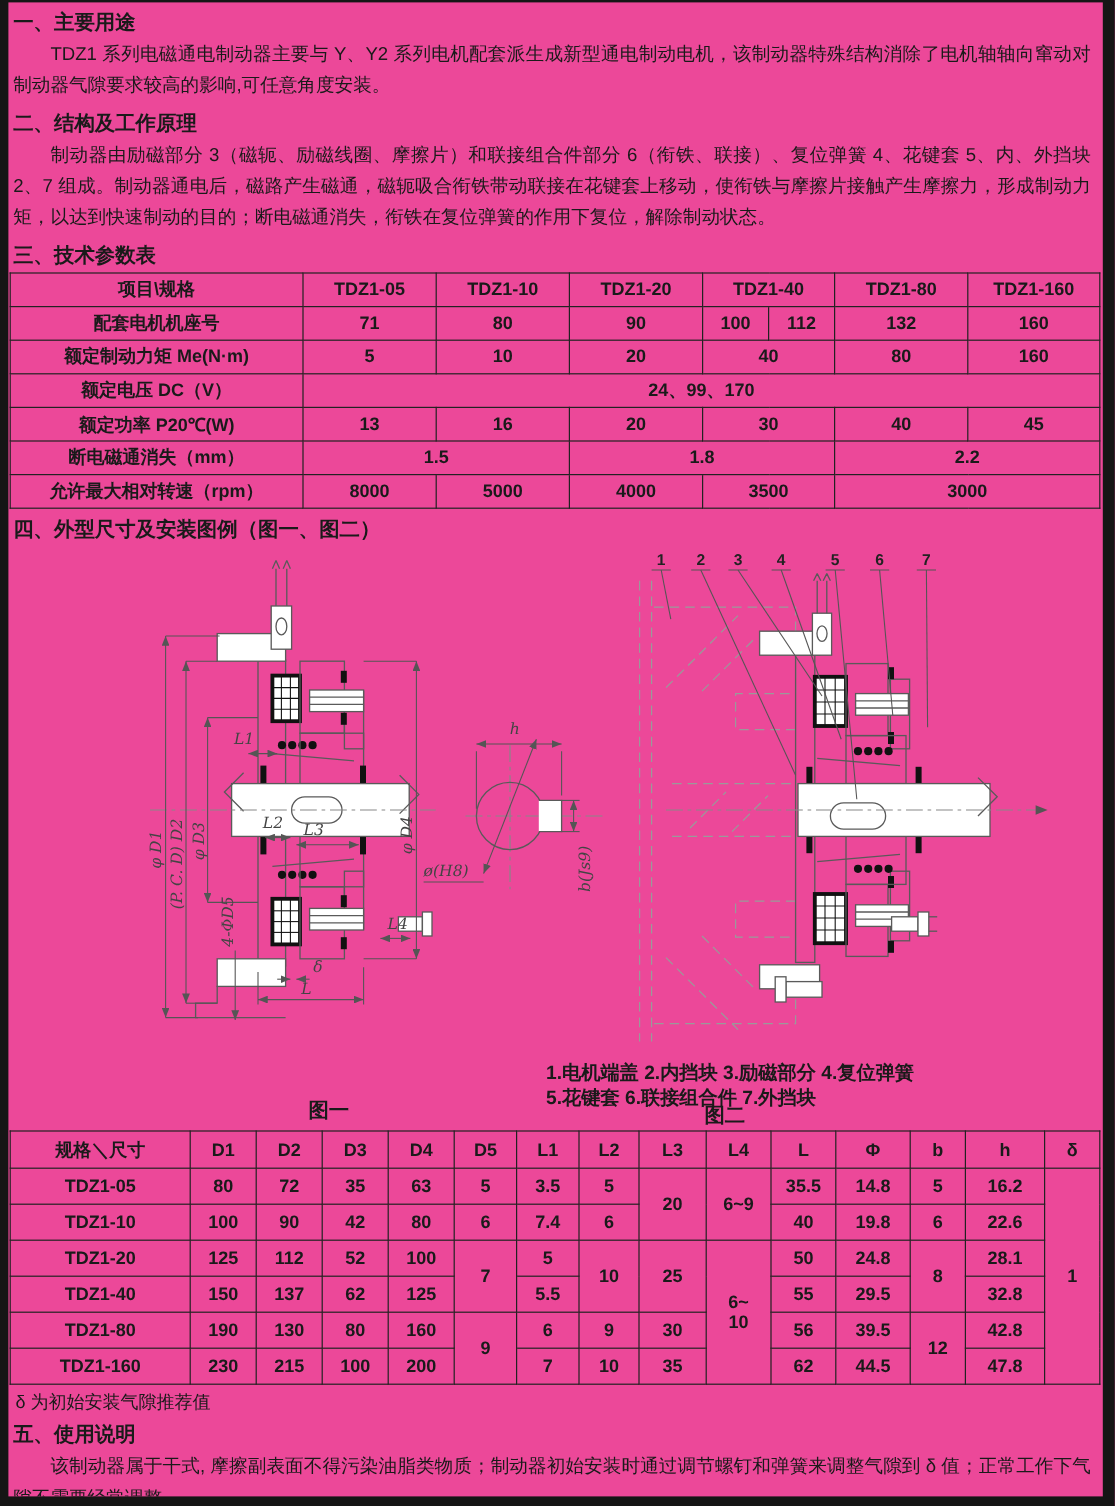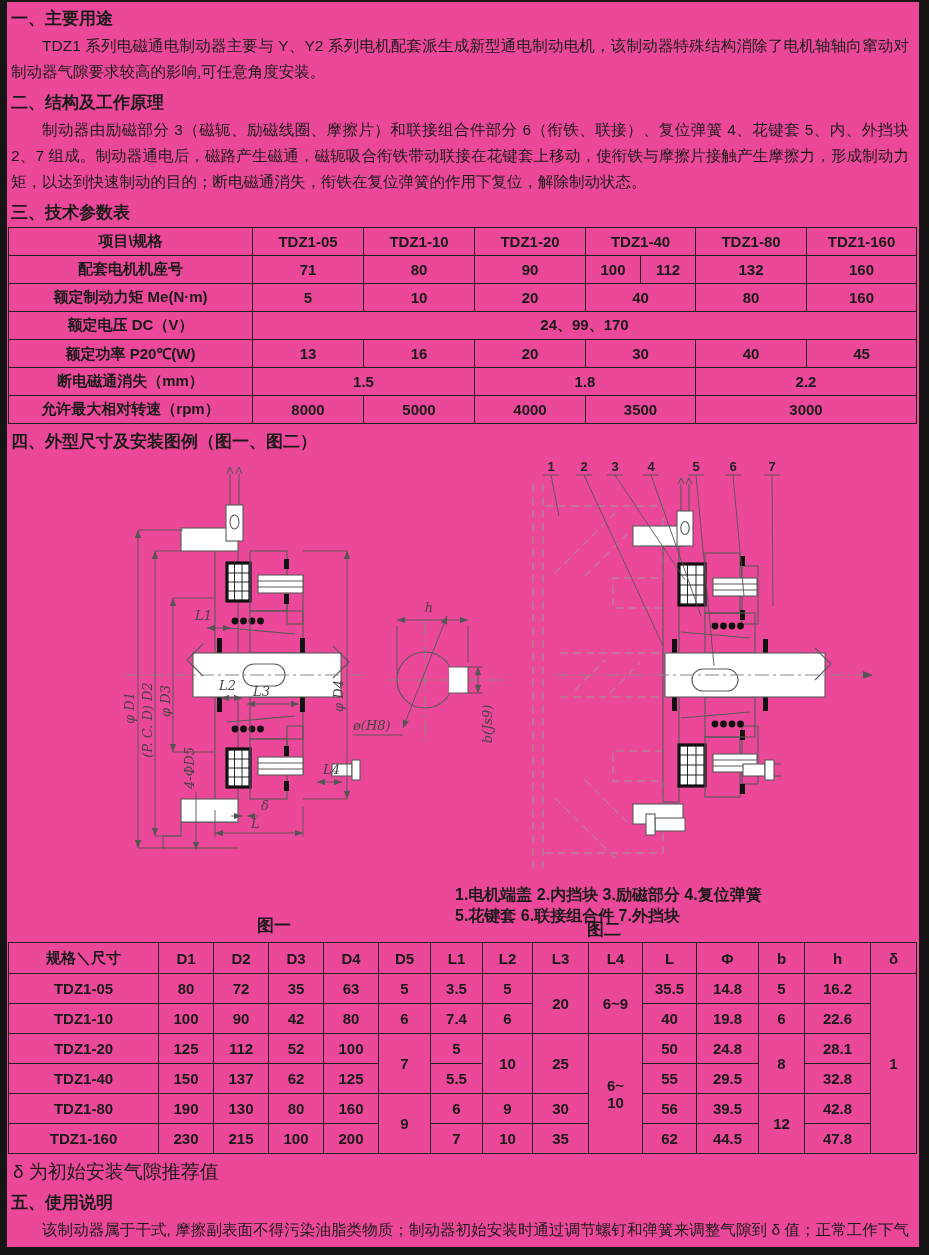--- a/index.html
+++ b/index.html
@@ -13,21 +13,21 @@
   table,td{border:1.6px solid #222;}
   td{font-size:15px;font-weight:bold;text-align:center;padding:0 2px;overflow:hidden;}
   .ptab td{height:27px;}
   .dtab td{height:29px;}
   .dtab tr.hrow td{height:30px;}
   .wrap2{white-space:pre-line;line-height:17px;}
   .figures{position:relative;width:100%;height:484px;}
   .fig{position:absolute;}
   .figlabel{position:absolute;font-size:17px;font-weight:bold;margin-left:20px;}
   .caption{position:absolute;font-size:16px;font-weight:bold;line-height:21px;}
-  .footnote{font-size:19px;margin:5px 0 0 6px;}
+  .footnote{font-size:15px;margin:5px 0 0 6px;}
   
   .oln{stroke:#5a5a5a;stroke-width:1.1;fill:none;}
   .wht{fill:#fff;stroke:#5a5a5a;stroke-width:1.1;}
   .blk{fill:#111;stroke:none;}
   .coil{fill:#fff;stroke:#111;stroke-width:3.2;}
   .cg{stroke:#111;stroke-width:0.9;}
   .cl{stroke:#888;stroke-width:1;fill:none;stroke-dasharray:14 4 3 4;}
   .ph{stroke:#9a9a9a;stroke-width:1;fill:none;stroke-dasharray:8 5;}
   .dim{stroke:#555;stroke-width:0.9;fill:none;}
   .dimt{font:italic 13px "DejaVu Serif",serif;fill:#444;}

